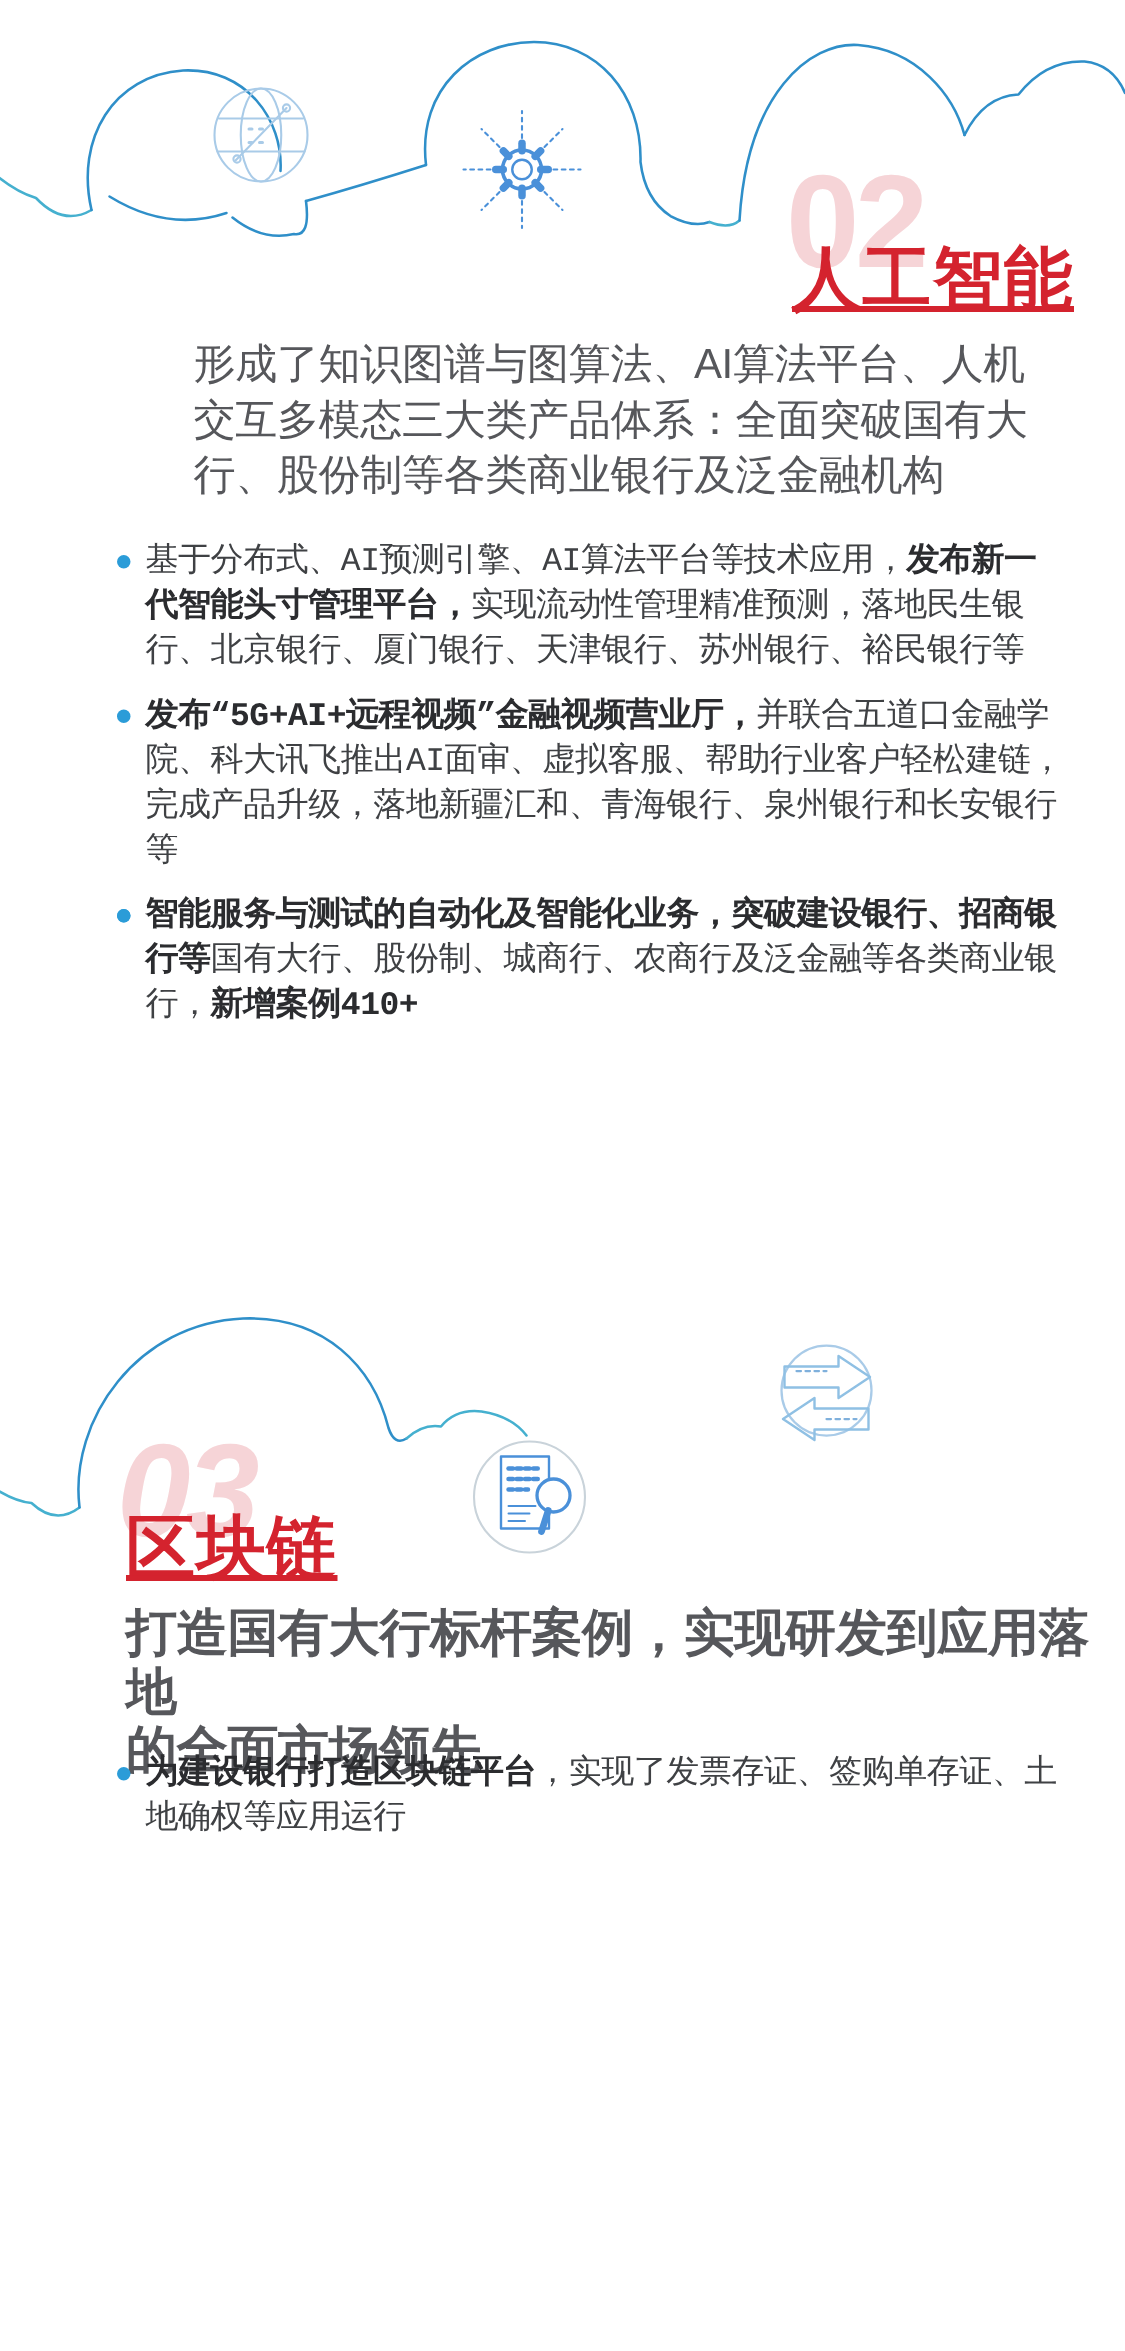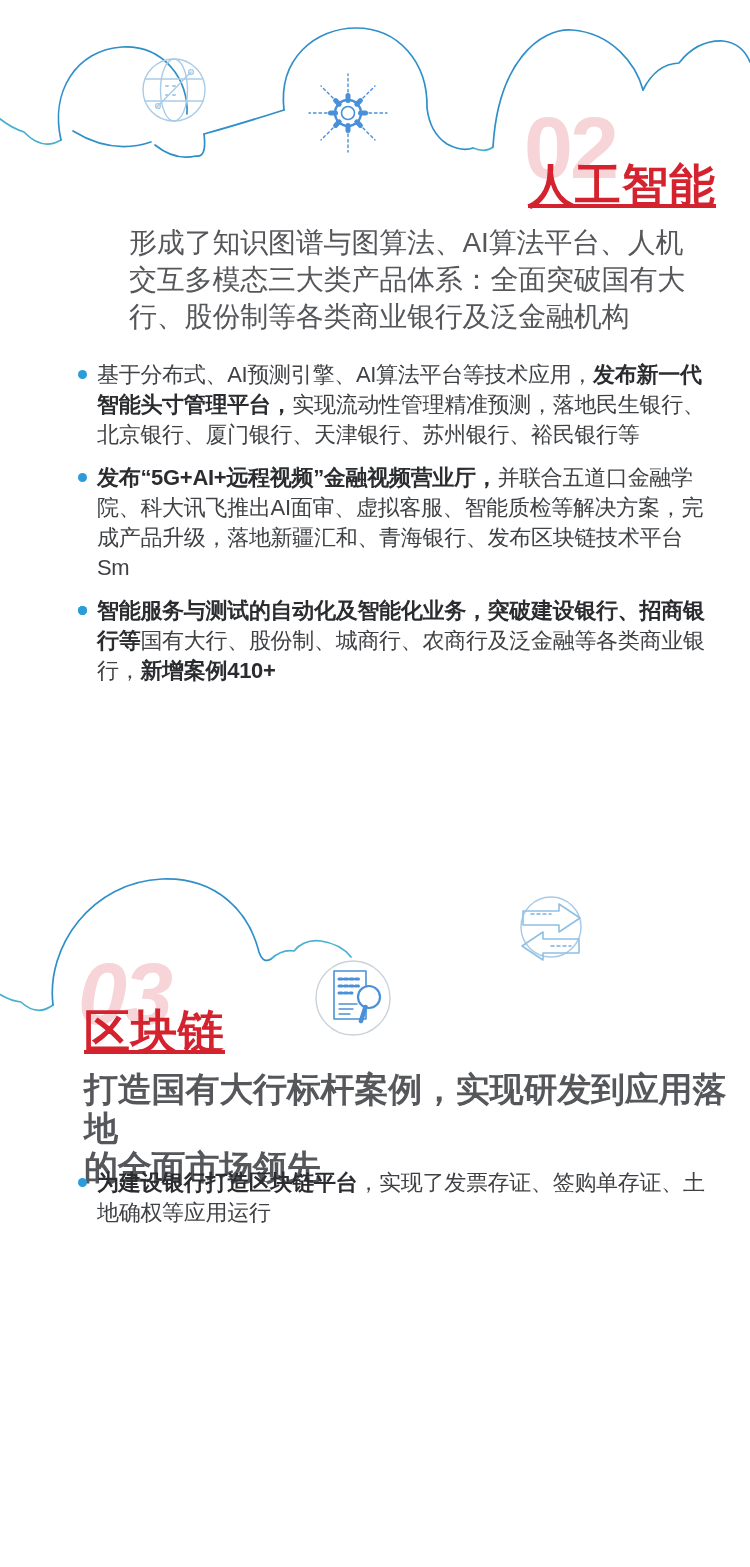--- a/index.html
+++ b/index.html
@@ -19,21 +19,21 @@
   .subtitle{position:absolute;z-index:3;margin:0;color:var(--subtitle-gray);
             white-space:pre-line;letter-spacing:-0.2px;font-weight:400;}
   .sec-ai .num{left:524px;top:104px;}
   .sec-ai .title{left:528px;top:160px;}
   .sec-ai .subtitle{left:129px;top:224px;width:645px;font-size:28px;line-height:37px;}
   .sec-ai .bullets{left:78px;top:360px;}
   .sec-bc .num{left:78px;top:950px;font-style:italic;}
   .sec-bc .title{left:84px;top:1006px;}
   .sec-bc .subtitle{left:84px;top:1070px;width:645px;font-size:34px;line-height:39px;font-weight:bold;}
   .sec-bc .bullets{left:78px;top:1168px;}
-  .bullets{position:absolute;z-index:3;margin:0;padding:0;list-style:none;width:634px;}
+  .bullets{position:absolute;z-index:3;margin:0;padding:0;list-style:none;width:634px;font-family:Liberation Mono, monospace;}
   .bullets li{position:relative;padding-left:19px;margin:0 0 13px 0;font-size:22px;
               line-height:30px;color:var(--body-text);letter-spacing:-0.3px;}
   .dot{position:absolute;left:0;top:10px;width:9px;height:9px;border-radius:50%;
        background:var(--bullet-blue);}
   .b{font-weight:700;color:#2b2c2f;}
 </style>
 </head>
 <body>
 
 <div id="page">
@@ -117,21 +117,21 @@
   </svg>
 
   <section class="sec sec-ai">
     <div class="num">02</div>
     <h1 class="title">人工智能</h1>
     <p class="subtitle">形成了知识图谱与图算法、AI算法平台、人机
 交互多模态三大类产品体系：全面突破国有大
 行、股份制等各类商业银行及泛金融机构</p>
     <ul class="bullets">
         <li><span class="dot"></span><span><span>基于分布式、AI预测引擎、AI算法平台等技术应用，</span><span class="b">发布新一代智能头寸管理平台，</span><span>实现流动性管理精准预测，落地民生银行、北京银行、厦门银行、天津银行、苏州银行、裕民银行等</span></span></li>
-        <li><span class="dot"></span><span><span class="b">发布“5G+AI+远程视频”金融视频营业厅，</span><span>并联合五道口金融学院、科大讯飞推出AI面审、虚拟客服、智能质检等解决方案，完成产品升级，落地新疆汇和、青海银行、发布区块链技术平台Sm</span></span></li>
+        <li><span class="dot"></span><span><span class="b">发布“5G+AI+远程视频”金融视频营业厅，</span><span>并联合五道口金融学院、科大讯飞推出AI面审、虚拟客服、帮助行业客户轻松建链，完成产品升级，落地新疆汇和、青海银行、泉州银行和长安银行等</span></span></li>
         <li><span class="dot"></span></li>
         <li><span class="dot"></span><span><span class="b">智能服务与测试的自动化及智能化业务，突破建设银行、招商银行等</span><span>国有大行、股份制、城商行、农商行及泛金融等各类商业银行，</span><span class="b">新增案例410+</span></span></li>
       </ul>
   </section>
 
   <section class="sec sec-bc">
     <div class="num">03</div>
     <h1 class="title">区块链</h1>
     <p class="subtitle">打造国有大行标杆案例，实现研发到应用落地
 的全面市场领先</p>

